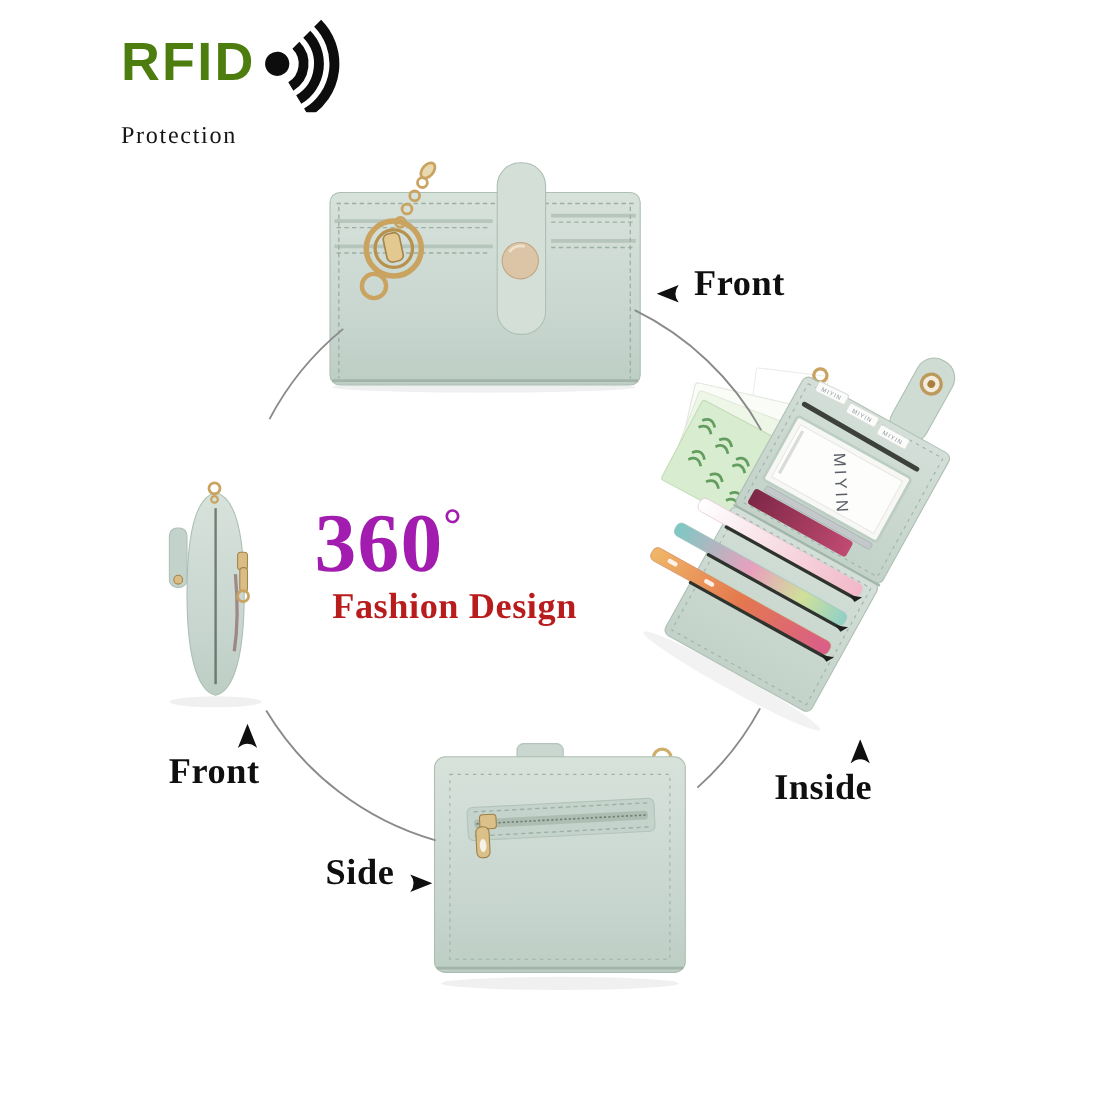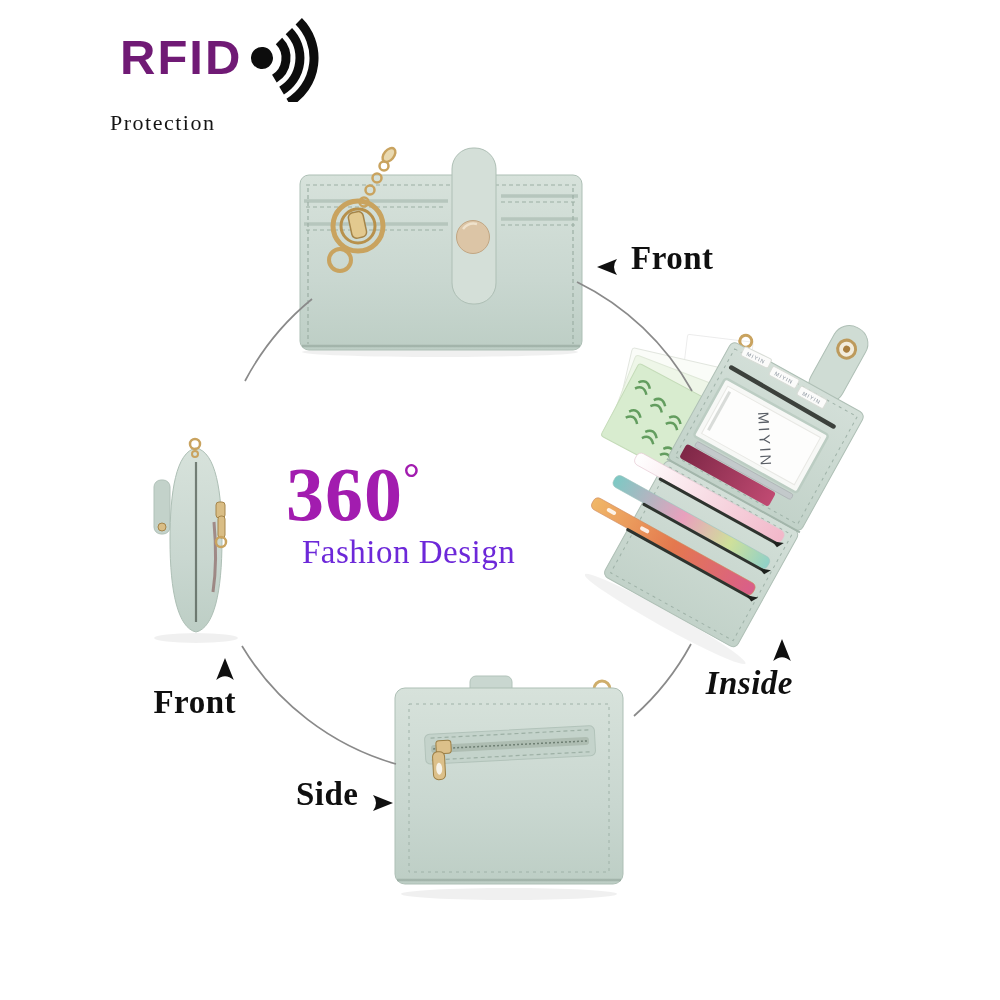--- a/index.html
+++ b/index.html
@@ -4,47 +4,47 @@
 <style>
   html,body{margin:0;padding:0;background:#fff;}
   #stage{position:relative;width:1000px;height:1000px;background:#ffffff;overflow:hidden;
          font-family:"Liberation Serif","DejaVu Serif",serif;color:#111;}
   .abs{position:absolute;}
 
   
   .rfid-badge{left:110px;top:12px;z-index:4;}
   .rfid-row{display:flex;align-items:center;gap:6px;}
   .rfid-title{font-family:"Liberation Sans","DejaVu Sans",sans-serif;font-weight:700;
-              font-size:49px;letter-spacing:2px;color:#701a75;line-height:1;margin-left:10px;}
+              font-size:49px;letter-spacing:2px;color:#4d7c0f;line-height:1;}
   .rfid-sub{font-family:Liberation Serif, serif;font-weight:400;
             font-size:22px;letter-spacing:1.5px;color:#151515;margin-top:8px;}
 
   
   #orbit{left:0;top:0;z-index:3;pointer-events:none;}
 
   
   .view{z-index:1;background:#ffffff;}
   .front-view{left:280px;top:138px;width:310px;height:220px;}
   .side-view{left:126px;top:432px;width:145px;height:218px;}
   .inside-view{left:585px;top:272px;width:380px;height:420px;}
   .back-view{left:383px;top:672px;width:252px;height:238px;}
 
   
   .center-caption{left:286px;top:456px;z-index:4;white-space:nowrap;}
   .headline{font-weight:700;font-size:76px;line-height:1;letter-spacing:1px;color:#a21caf;}
   .headline .deg{font-size:42px;vertical-align:28px;}
-  .subheadline{font-weight:400;font-size:33px;color:#6d28d9;margin:2px 0 0 16px;letter-spacing:.5px;}
+  .subheadline{font-weight:700;font-size:33px;color:#b91c1c;margin:2px 0 0 16px;letter-spacing:.5px;}
 
   
   .view-label{z-index:4;display:flex;align-items:flex-end;gap:13px;
               font-weight:700;font-size:33px;color:#0f0f0f;letter-spacing:.5px;}
   .view-label.col{flex-direction:column;gap:4px;}
   .label-front{left:596px;top:240px;}
   .label-side{left:152px;top:658px;width:84px;}
-  .label-inside{left:697px;top:639px;width:96px;font-style:italic;}
+  .label-inside{left:697px;top:672px;width:96px;}
   .label-back{left:296px;top:776px;}
   .arrow-svg{display:block;}
   svg text{font-family:"Liberation Sans","DejaVu Sans",sans-serif;}
 </style>
 </head>
 <body>
 
 <div id="stage">
 
   <div class="abs rfid-badge">

